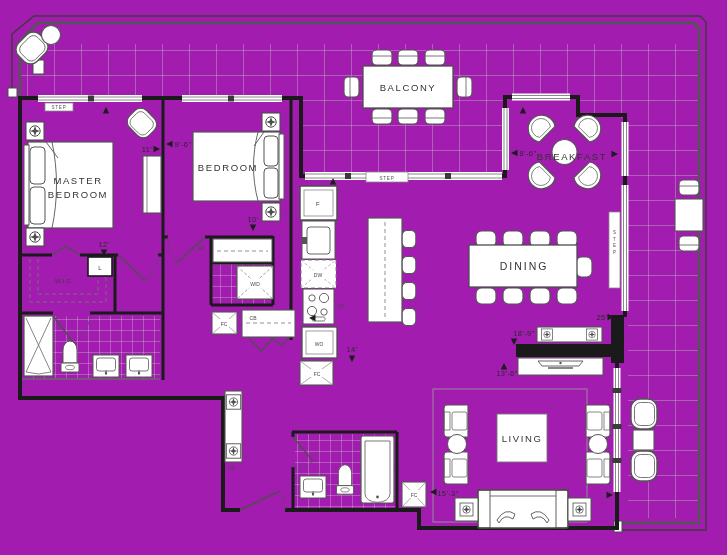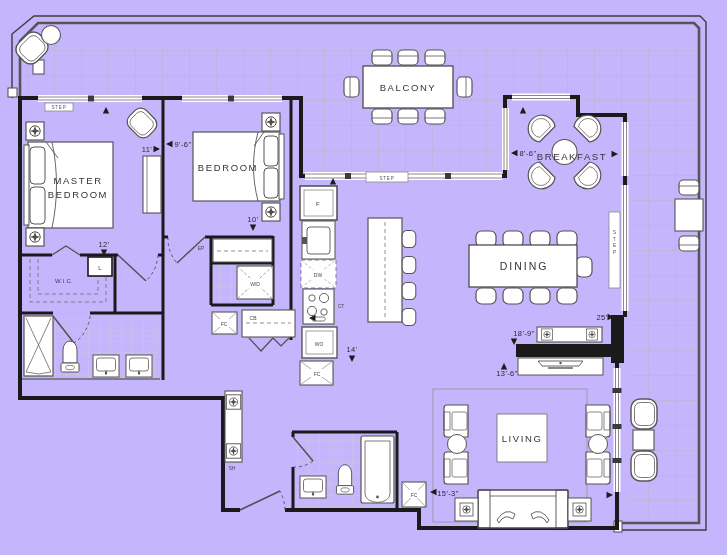--- a/index.html
+++ b/index.html
@@ -1,16 +1,16 @@
 <!DOCTYPE html>
 <html><head>
 <meta charset="utf-8">
 <style>
   html,body{margin:0;padding:0;background:#fff;}
-  .stage{position:relative;width:727px;height:555px;background:#c4b5fd;overflow:hidden;
+  .stage{position:relative;width:727px;height:555px;background:#a21caf;overflow:hidden;
          font-family:"Liberation Sans", sans-serif;}
   svg{position:absolute;left:0;top:0;}
   text{fill:#2e2e2e;font-family:"Liberation Sans", sans-serif;}
   .room-label{font-size:10.5px;letter-spacing:2px;fill:#333;}
   .room-label-sm{font-size:9.5px;letter-spacing:1.6px;fill:#333;}
   .dim{font-size:7.5px;letter-spacing:0.4px;fill:#2b2b2b;}
   .tag{font-size:6px;fill:#3a3a3a;letter-spacing:0.3px;}
   .tag-sm{font-size:5px;fill:#4a4a4a;}
   .step-txt{font-size:4.6px;fill:#555;letter-spacing:0.8px;}
   .step-vert{font-size:4.6px;fill:#555;writing-mode:vertical-rl;text-orientation:upright;letter-spacing:1.5px;}

